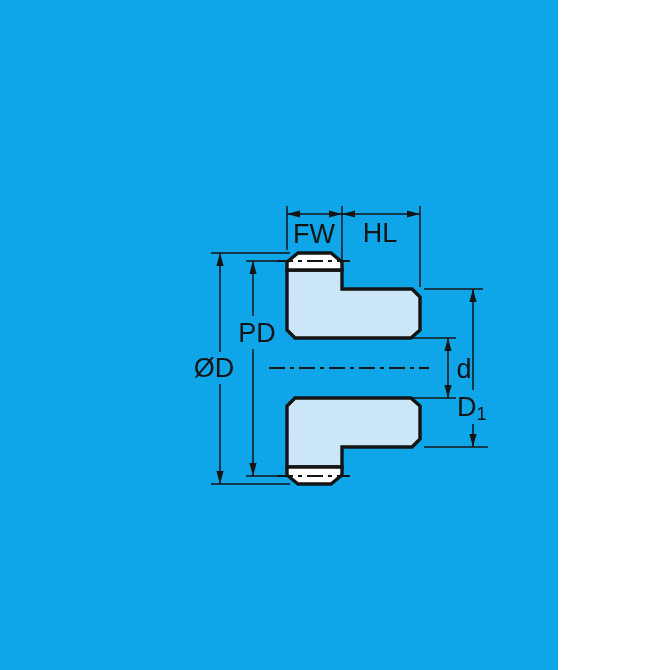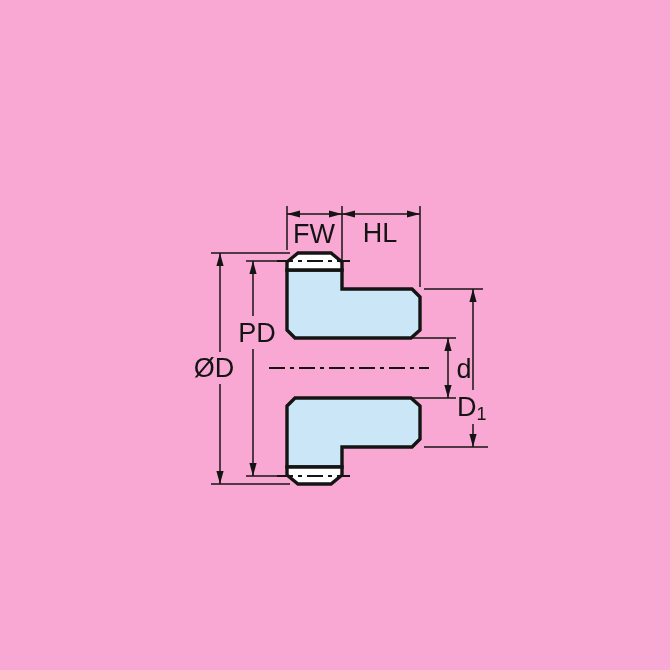--- a/index.html
+++ b/index.html
@@ -5,23 +5,23 @@
   html, body {
     margin: 0;
     padding: 0;
     width: 670px;
     height: 670px;
     background: #ffffff;
     overflow: hidden;
   }
   .stage {
     position: relative;
-    width: 670px;
+    width: 558px;
     height: 670px;
-    background: #f9a8d4;
+    background: #0ea5e9;
   }
   svg {
     display: block;
   }
   .dim-label {
     font-family: "Liberation Sans", "DejaVu Sans", sans-serif;
     font-size: 27px;
   }
   .dim-label-sub {
     font-family: "Liberation Sans", "DejaVu Sans", sans-serif;

